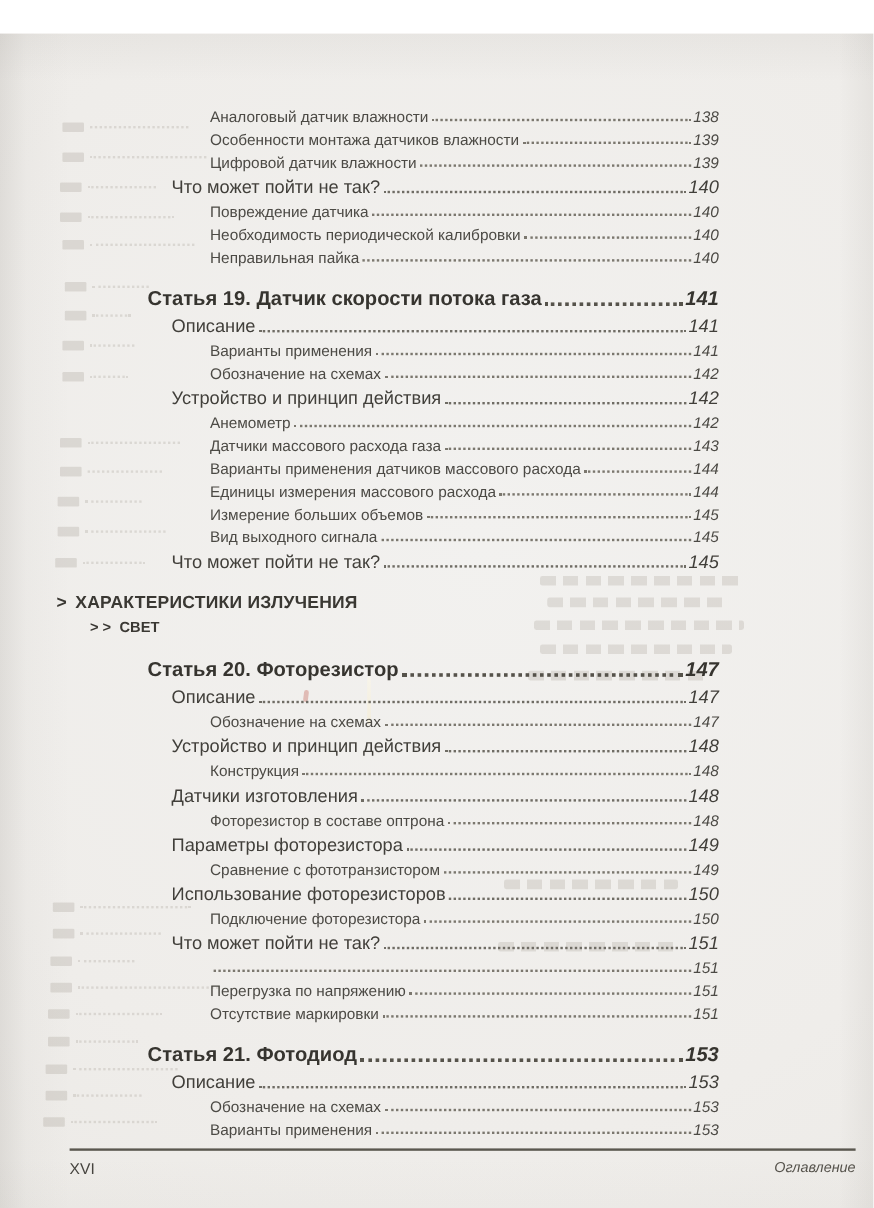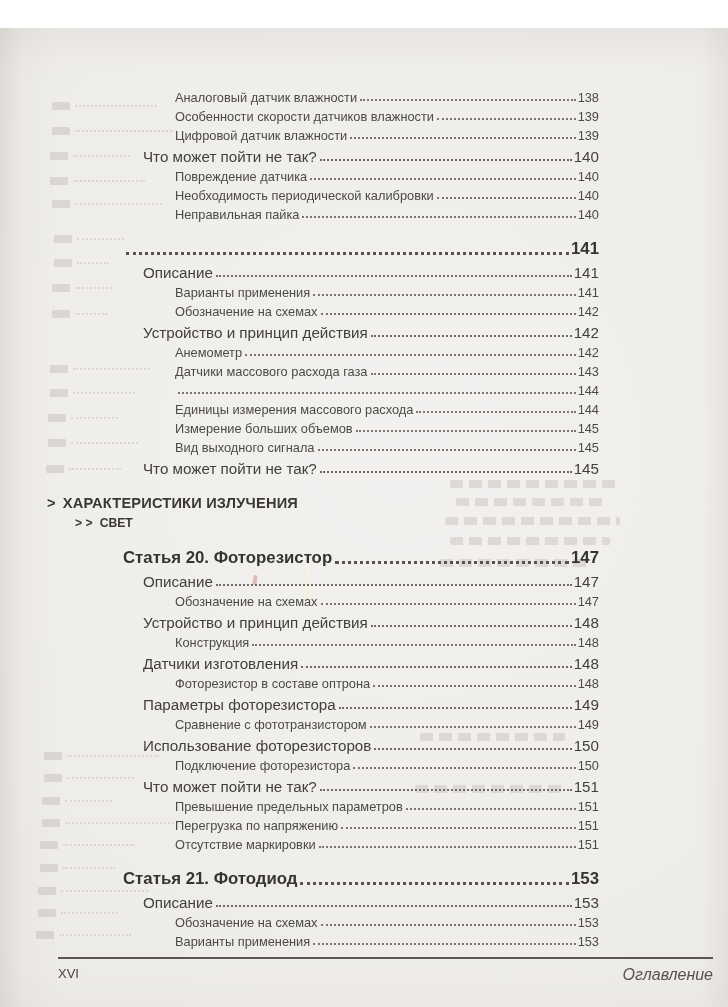--- a/index.html
+++ b/index.html
@@ -30,40 +30,40 @@
              background:linear-gradient(#f8f5ea,#f3ecd9); opacity:.9; border-radius:2px; }
   .speck { position:absolute; left:253px; top:547px; width:4px; height:10px;
            background:#d6988f; opacity:.6; transform:rotate(7deg); border-radius:2px; }
 
   
   .toc { position:absolute; left:47px; top:58px; width:552px; color:#45433e; }
   .row { display:flex; align-items:flex-end; box-sizing:border-box; }
   .row .label { white-space:nowrap; line-height:1.12; }
   .row .leader { flex:1 1 auto; min-width:10px; height:0; margin:0 2px 4px 3px;
                  border-bottom:2px dotted #7b776e; }
-  .row .pageno { line-height:1.12; flex:0 0 auto; }
+  .row .pageno { line-height:1.12; flex:0 0 auto;font-style:italic; }
 
   .lvl-sub     { height:19px; font-size:12.8px; padding-left:128px; color:#4c4a45; }
   .lvl-h2      { height:22px; font-size:15.2px; padding-left:96px;  color:#413f3a; }
   .lvl-chapter { height:26px; margin-top:11px; font-size:16.8px; font-weight:bold;
                  padding-left:76px; color:#36342f; }
   .lvl-chapter .leader { border-bottom-width:3px; border-color:#56534b; margin-bottom:4px; }
   .lvl-h2 .leader { border-color:#6f6c64; }
   .lvl-part    { height:22px; margin-top:12px; font-size:14.6px; font-weight:bold;
                  color:#3a3833; letter-spacing:.2px; }
   .lvl-subpart { height:20px; padding-left:28px; font-size:12.2px; font-weight:bold;
                  color:#3a3833; }
   .marker { margin-right:7px; line-height:1.12; }
 
   
   .footer { position:absolute; left:58px; top:929px; width:655px; }
   .footer-rule { border-top:2.5px solid #5a574f; height:0; }
   .footer-row { display:flex; justify-content:space-between; margin-top:7px; }
   .folio { font-size:13px; color:#46443f; }
-  .running { font-size:16px; font-style:italic; color:#56534c; }
+  .running { font-size:12px; font-style:italic; color:#56534c; }
 </style>
 </head>
 <body>
 
 <div class="page">
 
   <div class="ghosts">
     <div class="gr" style="left:52px; top:73px;  width:105px;">
         <span class="gnum"></span>
         <span class="gline"></span>
@@ -168,21 +168,21 @@
   <div class="scratch"></div>
   <div class="speck"></div>
 
   <main class="toc" id="toc">
       <div class="row lvl-sub">
         <span class="label">Аналоговый датчик влажности</span>
         <span class="leader"></span>
         <span class="pageno">138</span>
       </div>
       <div class="row lvl-sub">
-        <span class="label">Особенности скорости датчиков влажности</span>
+        <span class="label">Особенности монтажа датчиков влажности</span>
         <span class="leader"></span>
         <span class="pageno">139</span>
       </div>
       <div class="row lvl-sub">
         <span class="label">Цифровой датчик влажности</span>
         <span class="leader"></span>
         <span class="pageno">139</span>
       </div>
       <div class="row lvl-h2">
         <span class="label">Что может пойти не так?</span>
@@ -198,20 +198,21 @@
         <span class="label">Необходимость периодической калибровки</span>
         <span class="leader"></span>
         <span class="pageno">140</span>
       </div>
       <div class="row lvl-sub">
         <span class="label">Неправильная пайка</span>
         <span class="leader"></span>
         <span class="pageno">140</span>
       </div>
       <div class="row lvl-chapter">
+        <span class="label">Статья 19. Датчик скорости потока газа</span>
         <span class="leader"></span>
         <span class="pageno">141</span>
       </div>
       <div class="row lvl-h2">
         <span class="label">Описание</span>
         <span class="leader"></span>
         <span class="pageno">141</span>
       </div>
       <div class="row lvl-sub">
         <span class="label">Варианты применения</span>
@@ -232,20 +233,21 @@
         <span class="label">Анемометр</span>
         <span class="leader"></span>
         <span class="pageno">142</span>
       </div>
       <div class="row lvl-sub">
         <span class="label">Датчики массового расхода газа</span>
         <span class="leader"></span>
         <span class="pageno">143</span>
       </div>
       <div class="row lvl-sub">
+        <span class="label">Варианты применения датчиков массового расхода</span>
         <span class="leader"></span>
         <span class="pageno">144</span>
       </div>
       <div class="row lvl-sub">
         <span class="label">Единицы измерения массового расхода</span>
         <span class="leader"></span>
         <span class="pageno">144</span>
       </div>
       <div class="row lvl-sub">
         <span class="label">Измерение больших объемов</span>
@@ -324,21 +326,20 @@
         <span class="label">Подключение фоторезистора</span>
         <span class="leader"></span>
         <span class="pageno">150</span>
       </div>
       <div class="row lvl-h2">
         <span class="label">Что может пойти не так?</span>
         <span class="leader"></span>
         <span class="pageno">151</span>
       </div>
       <div class="row lvl-sub">
-        <span class="label">Превышение предельных параметров</span>
         <span class="leader"></span>
         <span class="pageno">151</span>
       </div>
       <div class="row lvl-sub">
         <span class="label">Перегрузка по напряжению</span>
         <span class="leader"></span>
         <span class="pageno">151</span>
       </div>
       <div class="row lvl-sub">
         <span class="label">Отсутствие маркировки</span>

